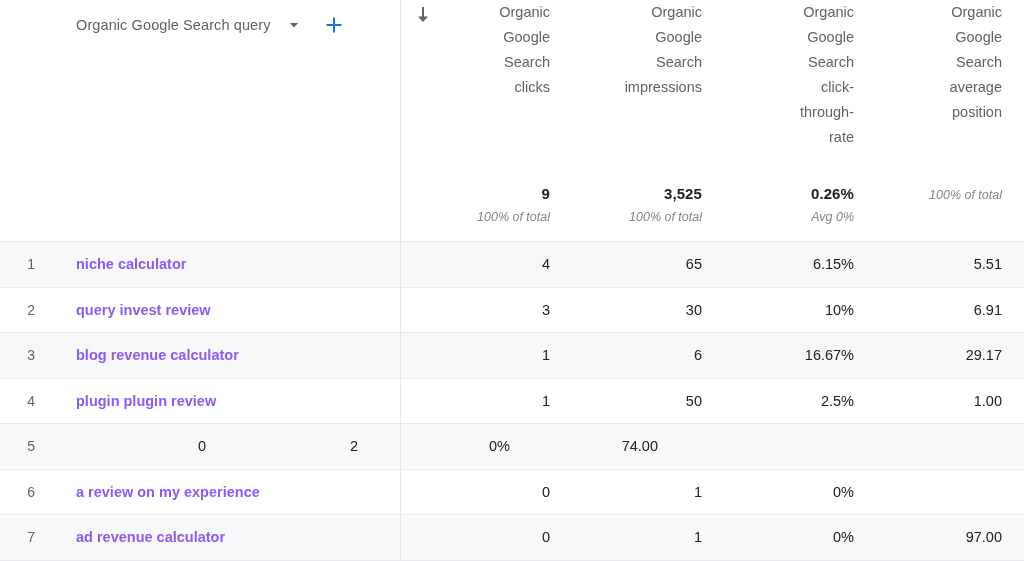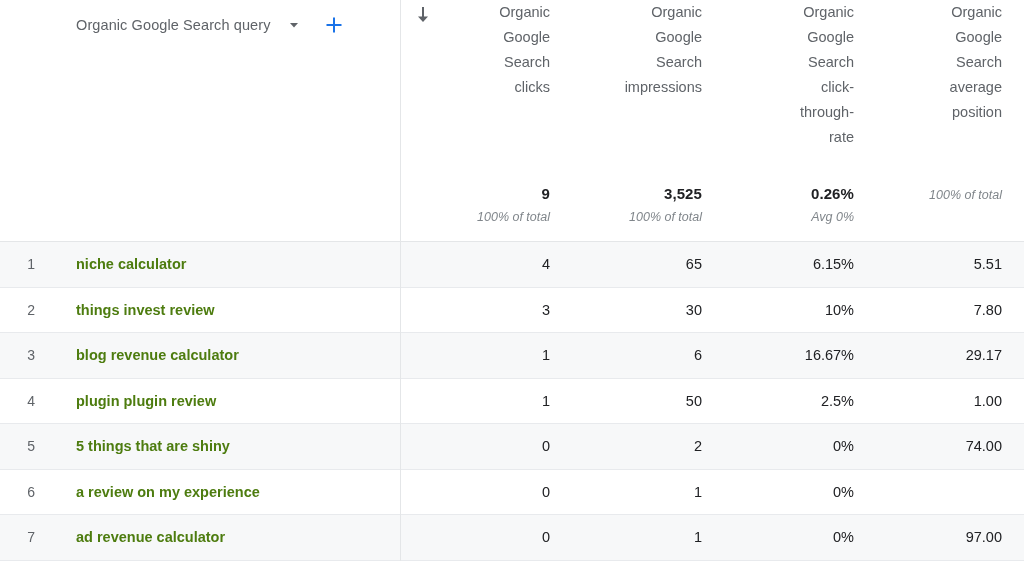--- a/index.html
+++ b/index.html
@@ -188,21 +188,21 @@
     padding-right: 21px;
     font-size: 14px;
     color: #5f6368;
   }
   .cell-dimension {
     width: 344px;
     flex: 0 0 344px;
     box-sizing: border-box;
     padding-left: 20px;
     font-size: 14.5px;
-    color: #4d7c0f;
+    color: #8b5cf6;
     font-weight: bold;
     white-space: nowrap;
     overflow: hidden;
     text-overflow: ellipsis;
     cursor: pointer;
   }
   .row-metrics {
     flex: 1 1 auto;
     display: flex;
     align-items: center;
@@ -314,27 +314,27 @@
         <div class="row-metrics">
           <div class="row-spacer"></div>
           <div class="cell-metric cm-clicks">4</div>
           <div class="cell-metric cm-impressions">65</div>
           <div class="cell-metric cm-ctr">6.15%</div>
           <div class="cell-metric cm-position">5.51</div>
         </div>
       </div>
       <div class="data-row">
         <div class="cell-index">2</div>
-        <div class="cell-dimension">things invest review</div>
+        <div class="cell-dimension">query invest review</div>
         <div class="row-metrics">
           <div class="row-spacer"></div>
           <div class="cell-metric cm-clicks">3</div>
           <div class="cell-metric cm-impressions">30</div>
           <div class="cell-metric cm-ctr">10%</div>
-          <div class="cell-metric cm-position">7.80</div>
+          <div class="cell-metric cm-position">6.91</div>
         </div>
       </div>
       <div class="data-row shaded">
         <div class="cell-index">3</div>
         <div class="cell-dimension">blog revenue calculator</div>
         <div class="row-metrics">
           <div class="row-spacer"></div>
           <div class="cell-metric cm-clicks">1</div>
           <div class="cell-metric cm-impressions">6</div>
           <div class="cell-metric cm-ctr">16.67%</div>
@@ -347,21 +347,20 @@
         <div class="row-metrics">
           <div class="row-spacer"></div>
           <div class="cell-metric cm-clicks">1</div>
           <div class="cell-metric cm-impressions">50</div>
           <div class="cell-metric cm-ctr">2.5%</div>
           <div class="cell-metric cm-position">1.00</div>
         </div>
       </div>
       <div class="data-row shaded">
         <div class="cell-index">5</div>
-        <div class="cell-dimension">5 things that are shiny</div>
         <div class="row-metrics">
           <div class="row-spacer"></div>
           <div class="cell-metric cm-clicks">0</div>
           <div class="cell-metric cm-impressions">2</div>
           <div class="cell-metric cm-ctr">0%</div>
           <div class="cell-metric cm-position">74.00</div>
         </div>
       </div>
       <div class="data-row">
         <div class="cell-index">6</div>

